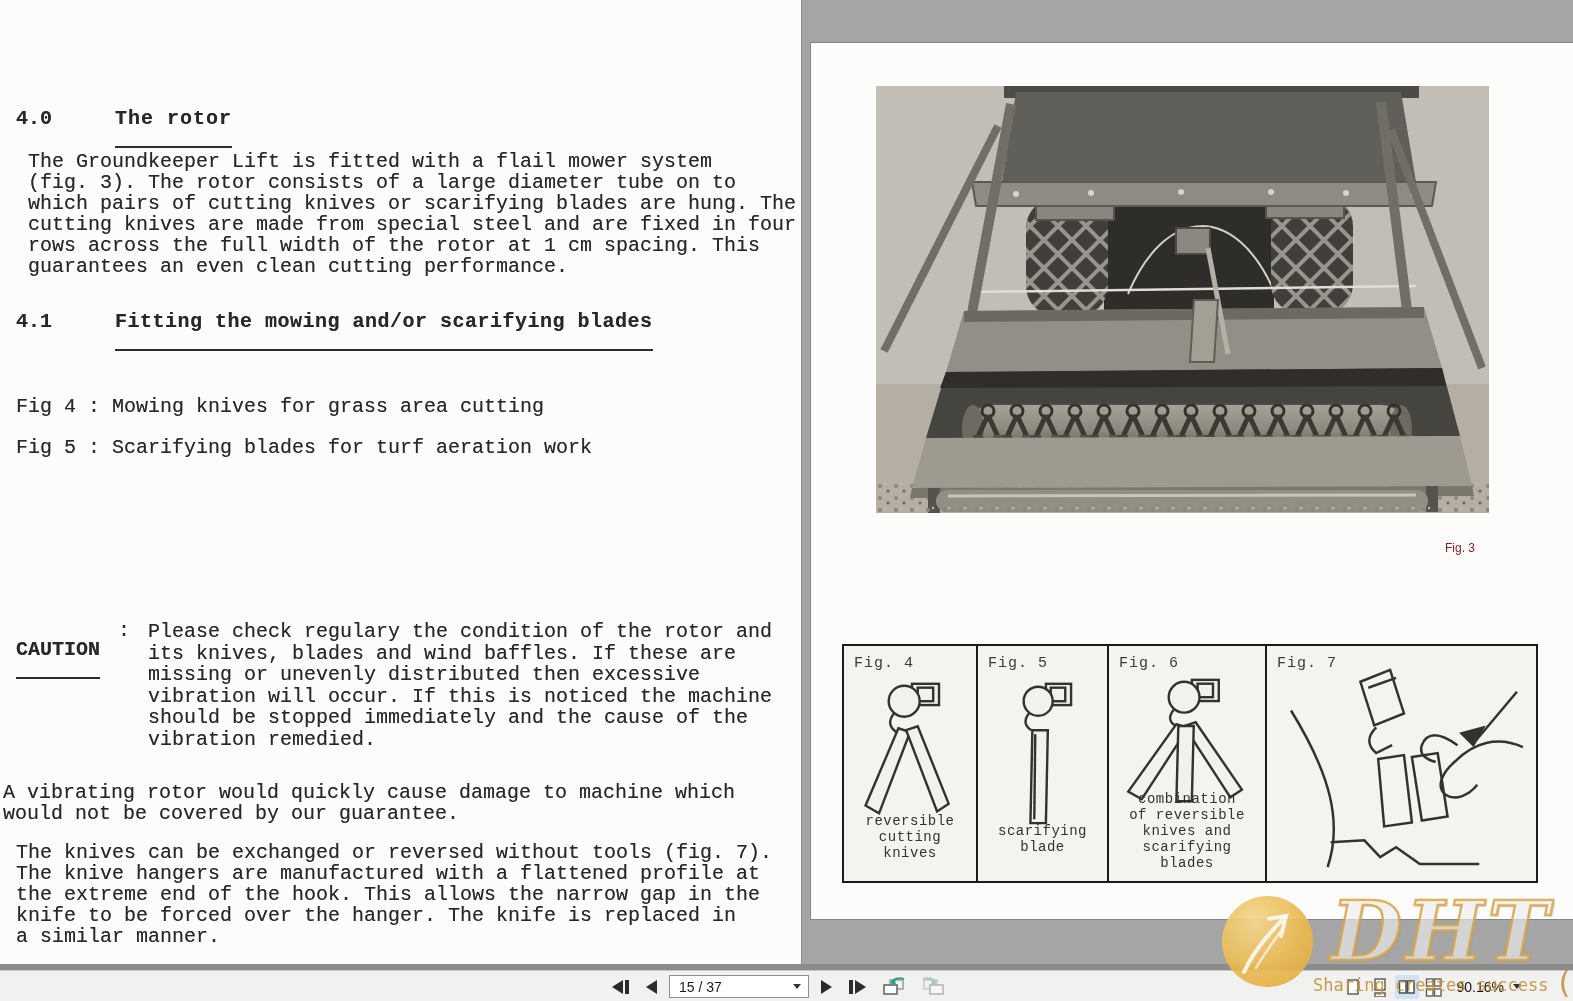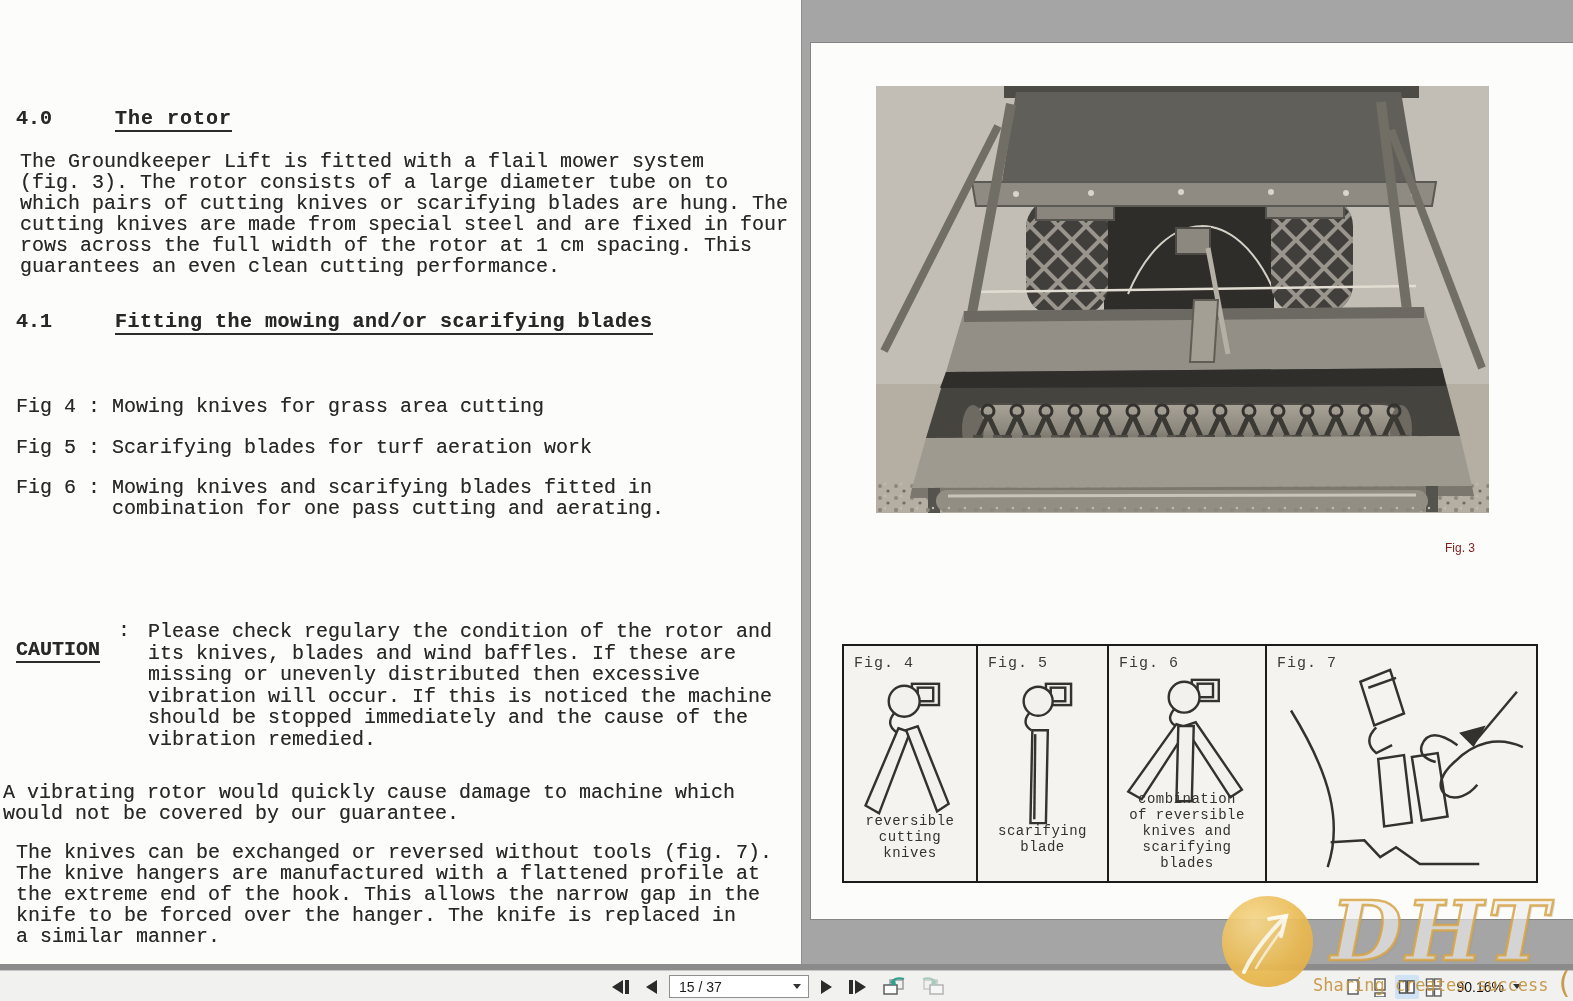--- a/index.html
+++ b/index.html
@@ -14,21 +14,21 @@
   .page-right { left:810px; top:42px; width:800px; height:878px;
                 border:1px solid #858585; border-right:none; }
   .bottom-strip { position:absolute; left:0; top:964px; width:1573px; height:6px;
                   background:#8b8b8b; z-index:4; }
 
   
   .tw { position:absolute; font-family:"Liberation Mono", monospace; font-size:20px;
         line-height:21px; color:#282828; white-space:pre; letter-spacing:0;
         text-shadow:0 0 0.5px rgba(40,40,40,.55); }
   .tw-tight { line-height:21.5px; }
-  .hd { font-weight:bold; border-bottom:2px solid #2c2c2c; padding-bottom:1px; }
+  .hd { font-weight:bold; border-bottom:2px solid #2c2c2c; padding-bottom:17px; }
 
   
   .photo-wrap { position:absolute; left:65px; top:43px; width:613px; height:427px; }
   .fig3-cap { position:absolute; left:634px; top:498px; font-size:12px; color:#7f1d1d; }
   .figstrip { position:absolute; left:31px; top:601px; width:704px; height:239px; display:flex; }
   .figcell { position:relative; border:2px solid #1b1b1b; background:#f4f3f0; height:239px; }
   .figcell + .figcell { margin-left:-2px; }
   .figlabel { position:absolute; top:9px; left:10px; font-family:"Liberation Mono",monospace;
               font-size:15px; color:#3a3a38; letter-spacing:1px; }
   .figcap { position:absolute; left:0; width:100%; text-align:center;
@@ -75,35 +75,33 @@
 <body>
 
 <div class="viewer">
 
   <div class="canvas">
 
     <div class="page page-left">
       <span class="tw" style="left:16px; top:108px; font-weight:bold;">4.0</span>
       <span class="tw hd" style="left:115px; top:108px; letter-spacing:1px;">The rotor</span>
 
-      <div class="tw" style="left:20px; top:151px;">The Groundkeeper Lift is fitted with a flail mower system
+      <div class="tw" style="left:28px; top:151px;">The Groundkeeper Lift is fitted with a flail mower system
 (fig. 3). The rotor consists of a large diameter tube on to
 which pairs of cutting knives or scarifying blades are hung. The
 cutting knives are made from special steel and are fixed in four
 rows across the full width of the rotor at 1 cm spacing. This
 guarantees an even clean cutting performance.</div>
 
       <span class="tw" style="left:16px; top:311px; font-weight:bold;">4.1</span>
       <span class="tw hd" style="left:115px; top:311px; letter-spacing:0.5px;">Fitting the mowing and/or scarifying blades</span>
 
 
       <div class="tw" style="left:16px; top:396px;">Fig 4 : Mowing knives for grass area cutting</div>
       <div class="tw" style="left:16px; top:437px;text-align:right;">Fig 5 : Scarifying blades for turf aeration work</div>
-      <div class="tw" style="left:16px; top:477px;">Fig 6 : Mowing knives and scarifying blades fitted in
-        combination for one pass cutting and aerating.</div>
 
 
       <span class="tw hd" style="left:16px; top:620px;margin-top:19px;">CAUTION</span>
       <span class="tw" style="left:118px; top:620px;">:</span>
       <div class="tw tw-tight" style="left:148px; top:621px;">Please check regulary the condition of the rotor and
 its knives, blades and wind baffles. If these are
 missing or unevenly distributed then excessive
 vibration will occur. If this is noticed the machine
 should be stopped immediately and the cause of the
 vibration remedied.</div>

